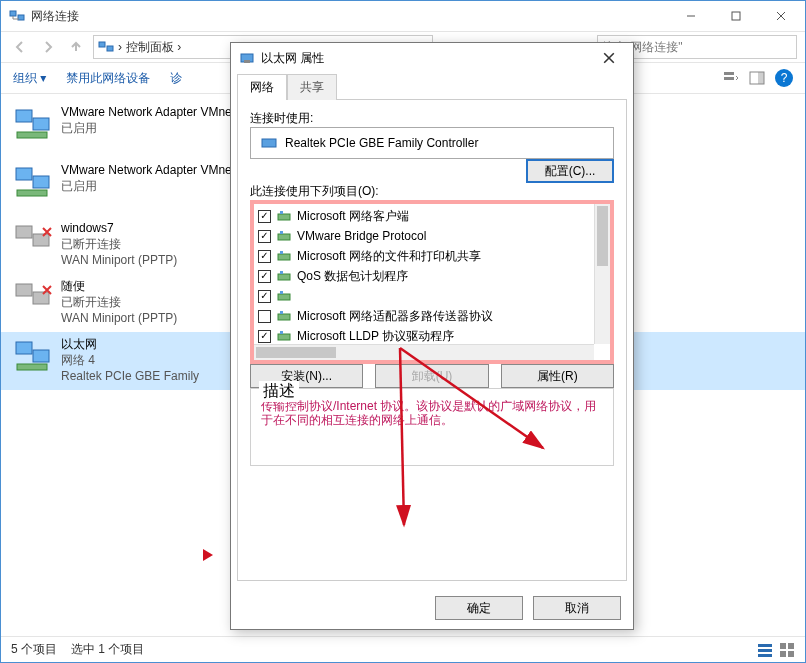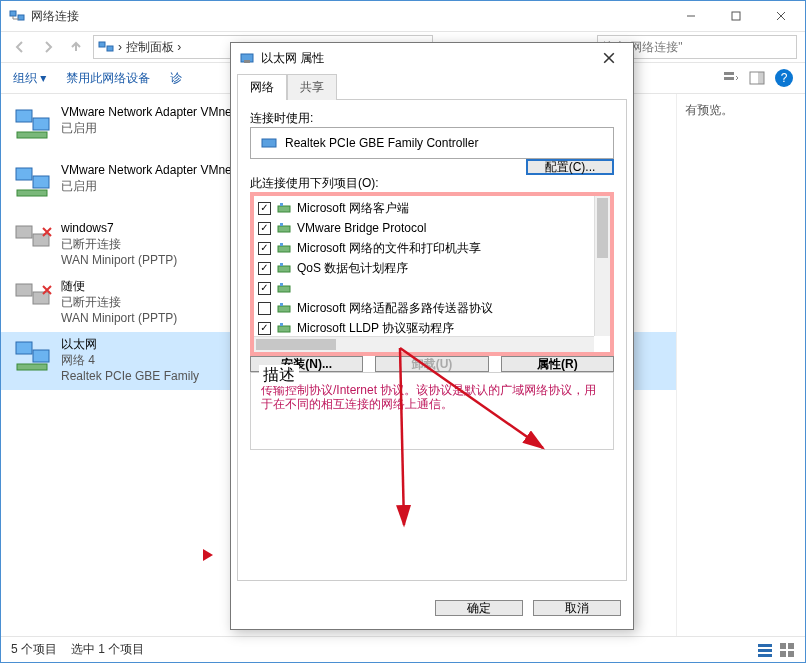--- a/index.html
+++ b/index.html
@@ -40,36 +40,36 @@
 .dlg-title { height:30px; display:flex; align-items:center; padding:0 4px 0 8px; font-size:12px; }
 .dlg-title .spacer { flex:1; }
 .dlg-close { width:40px; height:26px; display:flex; align-items:center; justify-content:center; }
 .tabs { height:26px; display:flex; padding: 0 6px; font-size:12px; }
 .tab { padding:4px 12px; border:1px solid #ccc; border-bottom:none; background:#fff; position:relative; top:1px; }
 .tab.inactive { background:#f0f0f0; color:#555; }
 .dlg-body { border:1px solid #ccc; margin:0 6px 6px 6px; flex:1; padding:10px 12px; font-size:12px; display:flex; flex-direction:column; gap:0; }
 .lbl { color:#000; }
 .ctrlbox { border:1px solid #aaa; height:32px; display:flex; align-items:center; padding:0 10px; gap:8px; }
 .cfg-row { display:flex; justify-content:flex-end; }
-.btn { min-width:88px; height:16px; border:1px solid #888; background:#e9e9e9; font-size:12px; display:inline-flex; align-items:center; justify-content:center; padding:0 10px; }
+.btn { min-width:88px; height:24px; border:1px solid #888; background:#e9e9e9; font-size:12px; display:inline-flex; align-items:center; justify-content:center; padding:0 10px; }
 .btn.default { border:2px solid #2673c8; }
 .btn.disabled { color:#aaa; }
 .listbox { border:4px solid #fca5a5; height:164px; position:relative; overflow:hidden; }
 .list-inner { position:absolute; inset:0 16px 16px 0; overflow:hidden; padding:2px 0; }
 .li { display:flex; align-items:center; gap:6px; height:20px; padding:0 4px; font-size:12px; }
 .li .cb { width:13px; height:13px; border:1px solid #333; background:#fff; display:flex; align-items:center; justify-content:center; }
 .li .cb.checked::after { content:"✓"; font-size:10px; line-height:10px; color:#000; }
 .li .proto-icon { width:14px; height:14px; }
 .li.sel .text { background:#1a73e8; color:#fff; padding:0 2px; }
 .vscroll { position:absolute; top:0; right:0; bottom:16px; width:16px; background:#f0f0f0; border-left:1px solid #ddd; }
 .vscroll .thumb { position:absolute; left:2px; right:2px; top:2px; height:60px; background:#c7c7c7; }
 .hscroll { position:absolute; left:0; right:16px; bottom:0; height:16px; background:#f0f0f0; border-top:1px solid #ddd; }
 .hscroll .thumb { position:absolute; top:2px; bottom:2px; left:2px; width:80px; background:#c7c7c7; }
 .btn-row { display:flex; gap:12px; }
-.btn-row .btn { flex:1;font-weight:bold; }
+.btn-row .btn { flex:1; }
 .group { border:1px solid #d0d0d0; padding:10px; position:relative; height:78px; }
 .group .gtitle { position:absolute; top:-8px; left:8px; background:#fff; padding:0 4px; font-size:16px; }
 .group .gtext { font-size:12px; color:#be185d; line-height:14px; }
 .dlg-footer { height:42px; display:flex; align-items:center; justify-content:flex-end; gap:10px; padding:0 12px; }
 
 
 .anno-svg { position:absolute; left:0; top:0; width:806px; height:663px; pointer-events:none; }
 
 
 .icon-svg { width:16px; height:16px; }
@@ -206,23 +206,20 @@
               <rect x="20" y="14" width="16" height="12" fill="#6bb3f0" stroke="#2a6bb0"></rect>
               <rect x="4" y="28" width="30" height="6" fill="#7ab87a" stroke="#3a8a3a"></rect>
             </svg></div>
         <div class="info">
             <div class="t1">以太网</div>
             <div class="t2">网络 4</div>
             <div class="t3">Realtek PCIe GBE Family </div>
           </div>
       </div>
     </div>
-    <div class="right-pane">
-      <span>有预览。</span>
-    </div>
   </div>
 
   <div class="statusbar">
     <span>5 个项目</span>
     <span>选中 1 个项目</span>
     <div style="margin-left:auto; display:flex; gap:6px;">
       <svg class="icon-svg" viewBox="0 0 16 16">
           <rect x="1" y="2" width="14" height="3" fill="#2a6bb0"></rect>
           <rect x="1" y="7" width="14" height="3" fill="#2a6bb0"></rect>
           <rect x="1" y="12" width="14" height="3" fill="#2a6bb0"></rect>

